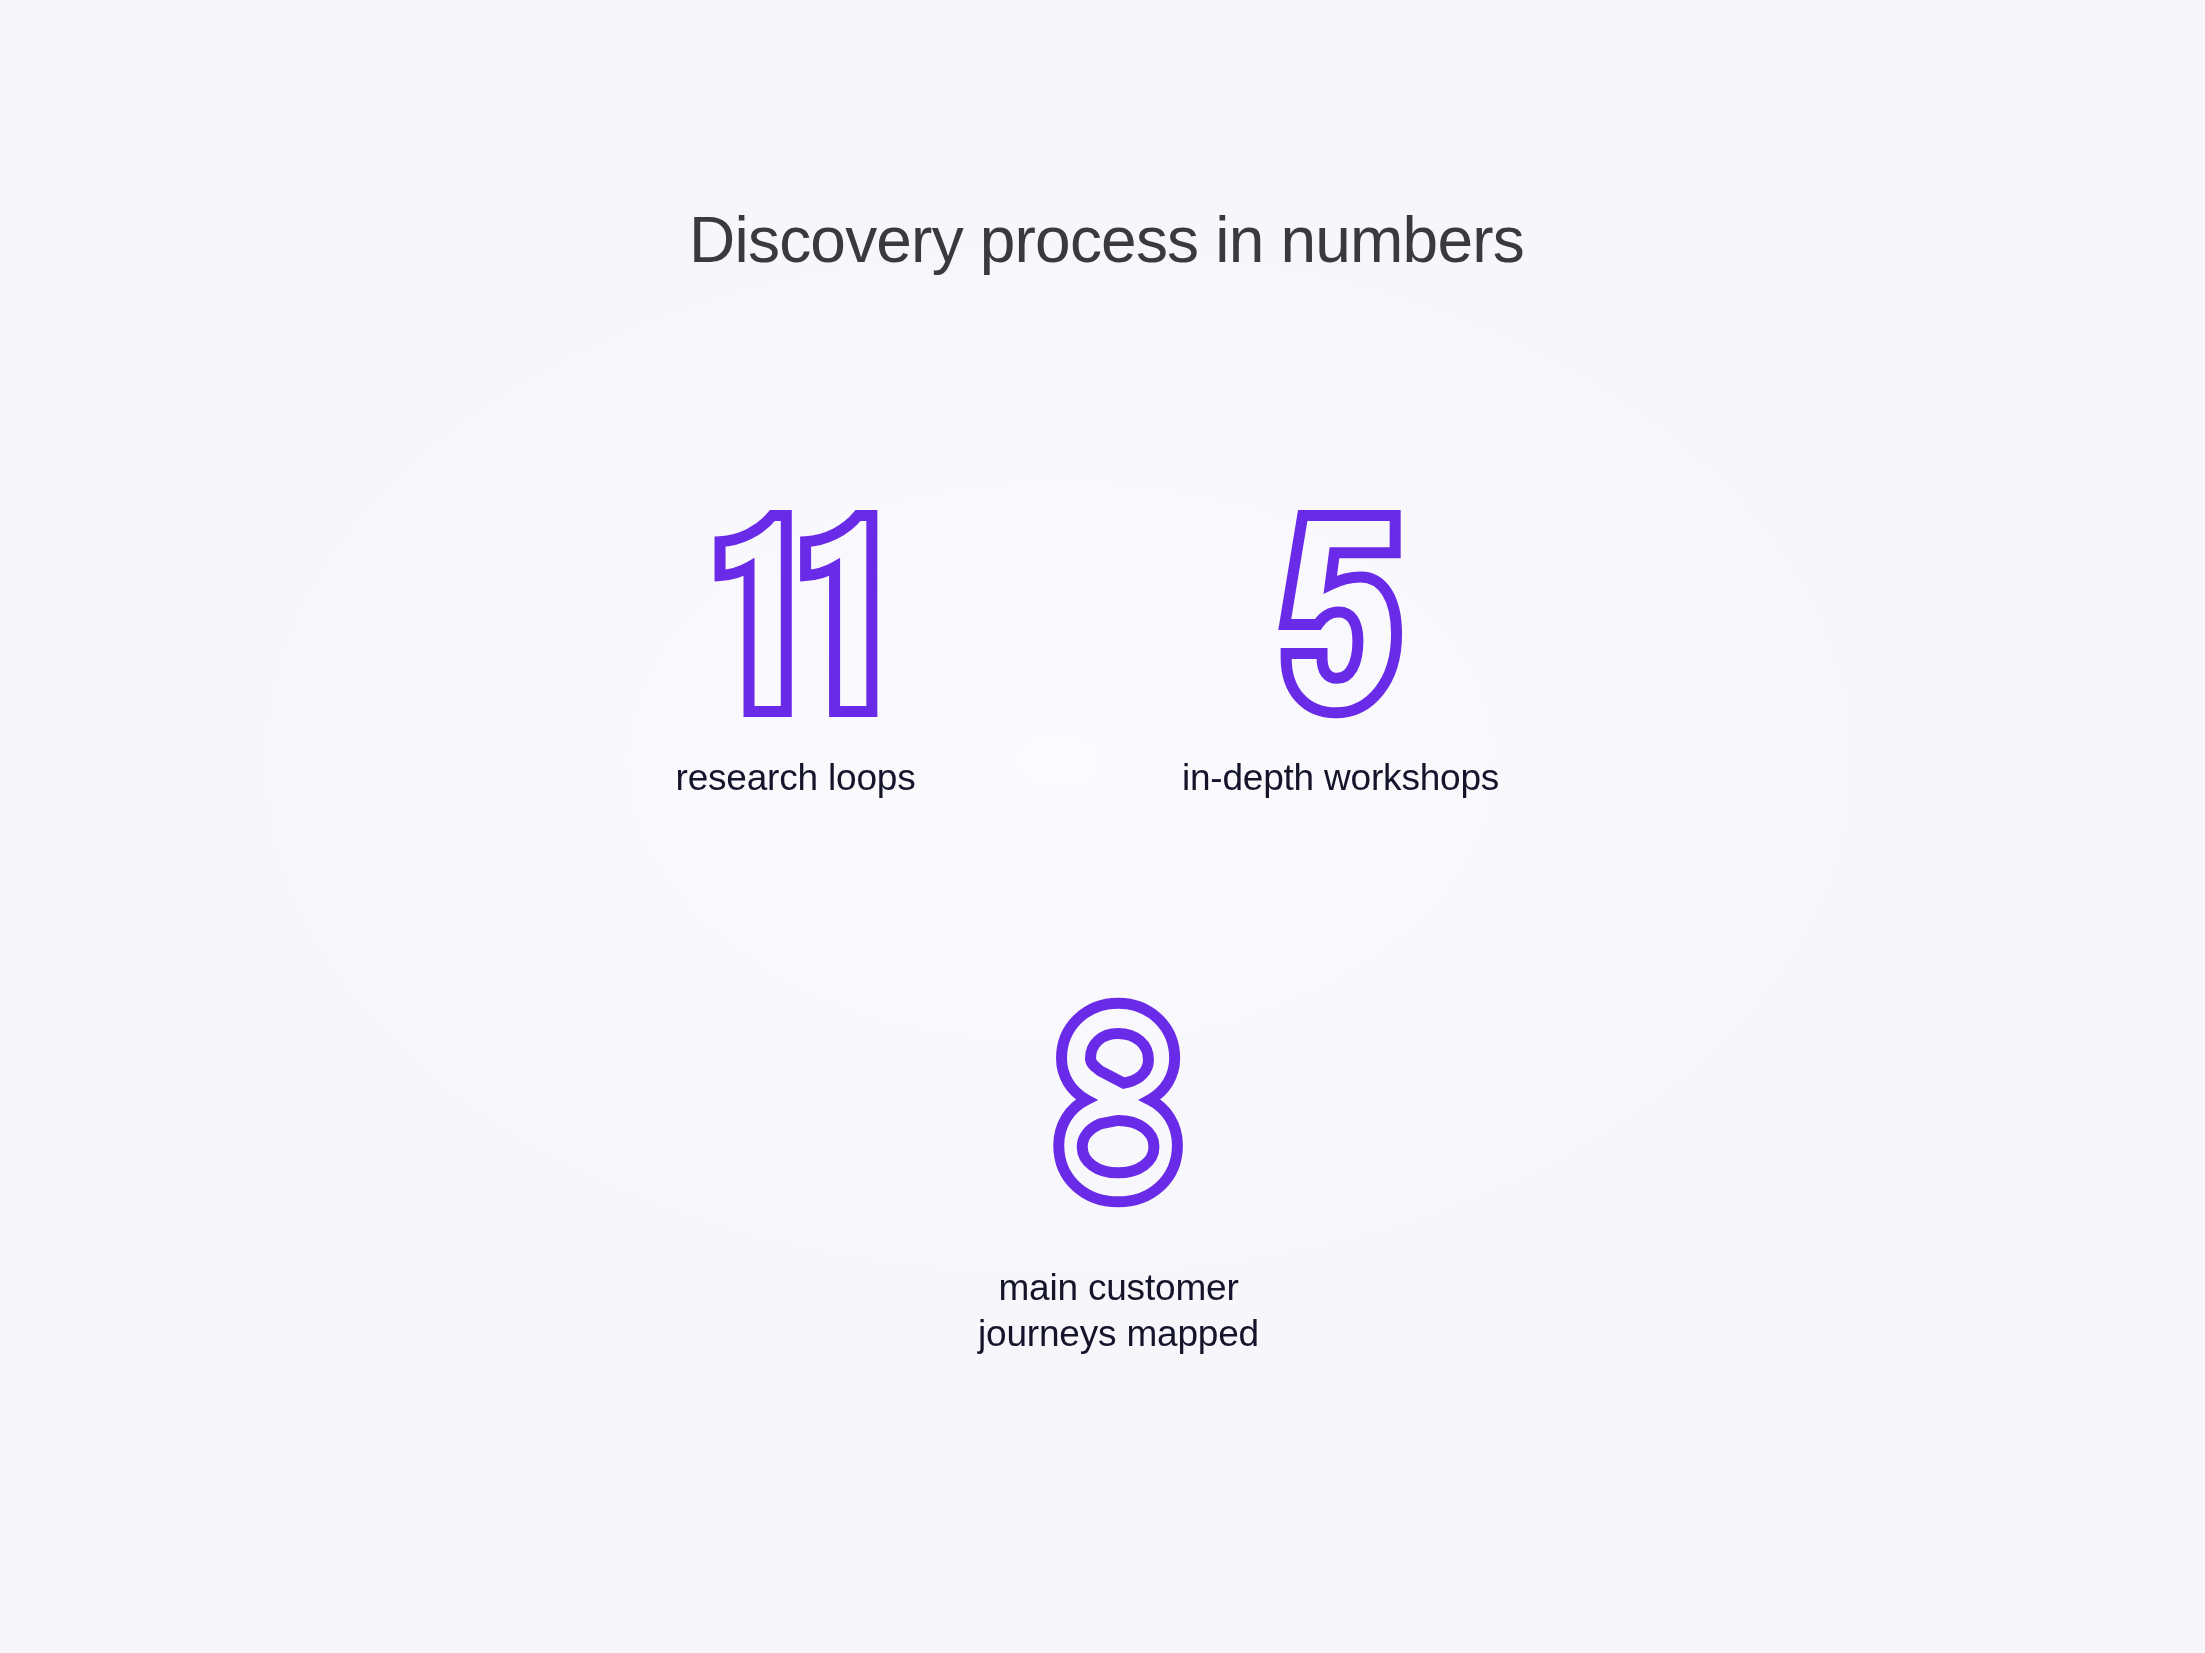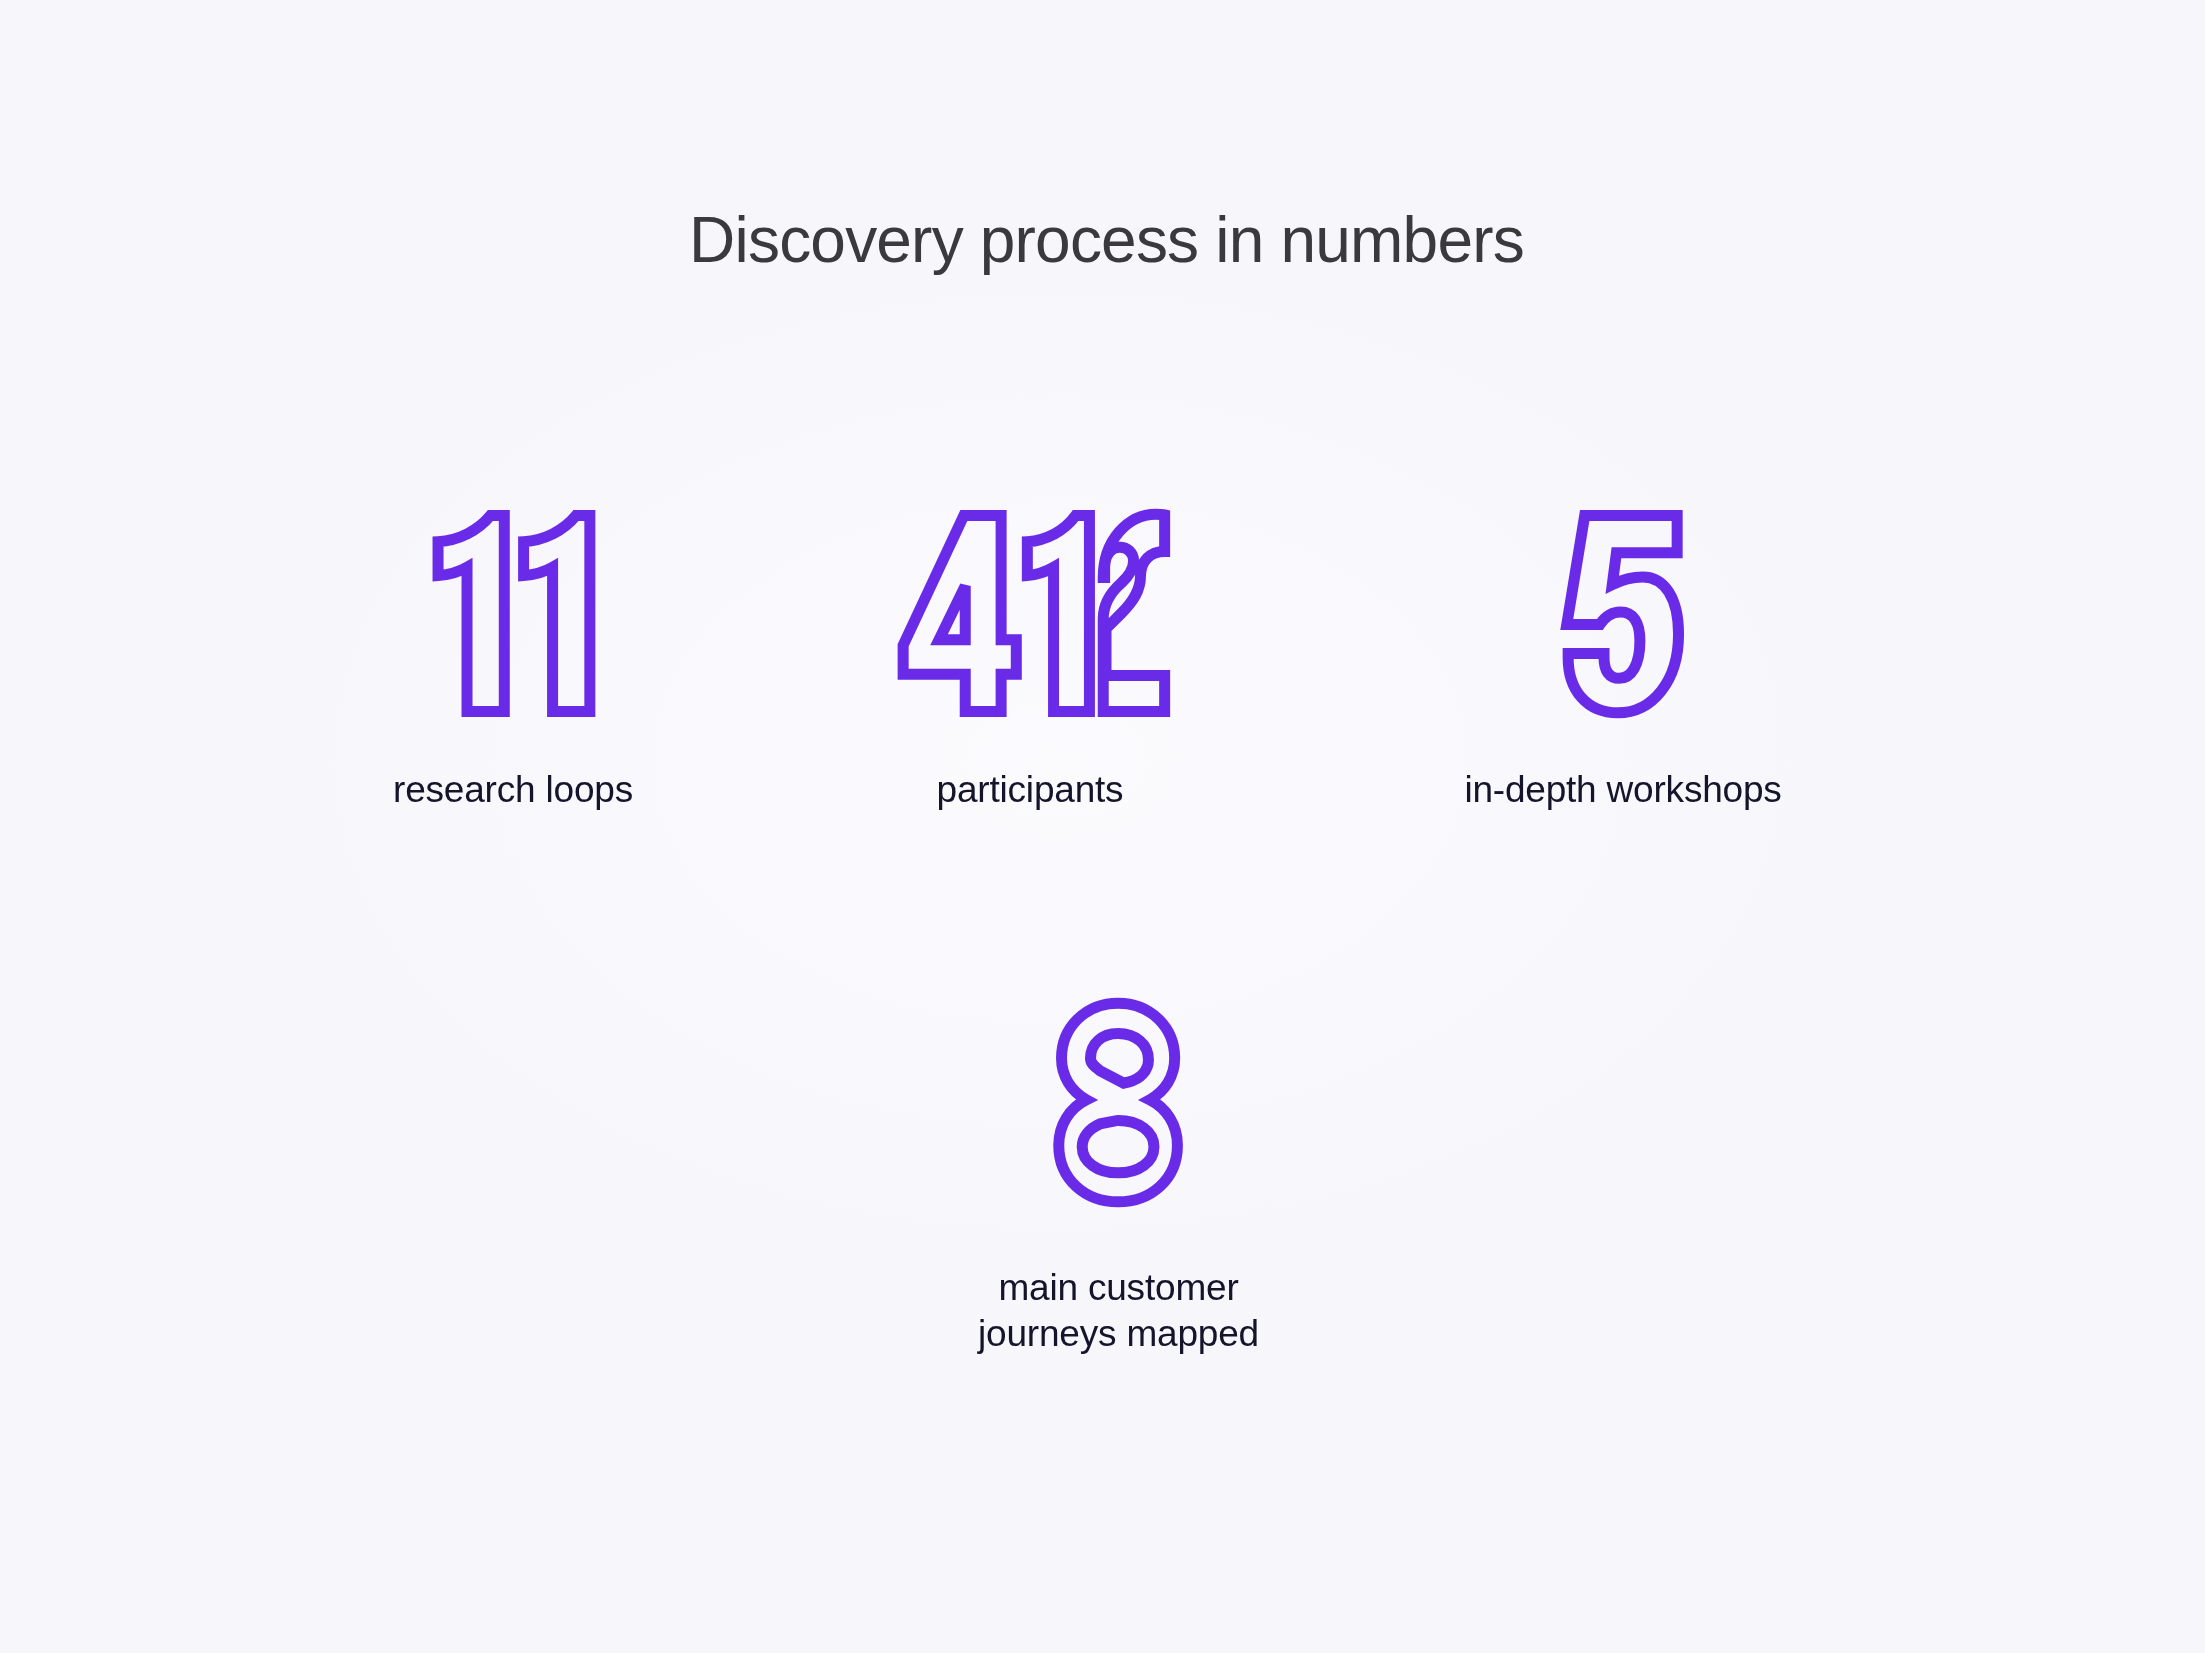--- a/index.html
+++ b/index.html
@@ -87,21 +87,21 @@
   .numeral svg ellipse {
     fill: none;
     stroke: #6a2be8;
     stroke-width: 11;
     stroke-linejoin: miter;
     stroke-linecap: butt;
     vector-effect: non-scaling-stroke;
   }
 
   .caption {
-    margin-top: 50px;
+    margin-top: 38px;
     text-align: center;
     font-size: 37px;
     line-height: 1.23;
     font-weight: 400;
     color: #14142b;
     letter-spacing: -0.2px;
     white-space: pre-line;
   }
   .row-bottom .caption { margin-top: 59px; }
 </style>
@@ -120,36 +120,20 @@
         <svg viewBox="0 0 250 300" aria-hidden="true">
 
           <path d="M16 46 C46 44 74 30 92 8 L112 8 L112 292 L58 292 L58 83 C46 90 31 94 16 95 Z"></path>
 
           <path d="M140 46 C170 44 198 30 216 8 L236 8 L236 292 L182 292 L182 83 C170 90 155 94 140 95 Z"></path>
         </svg>
       </div>
       <div class="caption">research loops</div>
     </div>
 
-    <div class="stat stat-1">
-      <div class="numeral">
-        <svg viewBox="0 0 380 300" aria-hidden="true">
-
-          <path d="M6 196 L94 8 L148 8 L148 188 L170 188 L170 238 L148 238 L148 292 L96 292 L96 238 L6 238 Z
-                   M58 188 L96 188 L96 110 Z"></path>
-
-          <path d="M186 46 C214 44 240 30 256 8 L276 8 L276 292 L224 292 L224 83 C212 90 199 94 186 95 Z"></path>
-
-          <path d="M296 98 C296 44 332 6 372 6 C377 6 381 6 385 7 L385 60 C364 60 350 74 350 96
-                   C350 116 340 132 322 150 L300 172 L300 240 L385 240 L385 292 L296 292 L296 158
-                   C296 136 306 120 322 106 C334 95 340 86 340 74 C340 62 331 54 320 54 C307 54 298 66 298 84 L298 98 Z"></path>
-        </svg>
-      </div>
-      <div class="caption">participants</div>
-    </div>
 
     <div class="stat stat-2">
       <div class="numeral">
         <svg viewBox="0 0 170 300" aria-hidden="true">
           <path d="M30 8 L164 8 L164 62 L76 62 L70 108 C84 101 99 97 114 97
                    C146 97 166 128 166 180 C166 248 128 294 78 294
                    C34 294 6 262 6 214 L6 208 L58 208 L58 214
                    C58 234 66 244 80 244 C98 244 110 224 110 190
                    C110 162 100 148 82 148 C70 148 60 154 52 166 L4 166 Z"></path>
         </svg>

